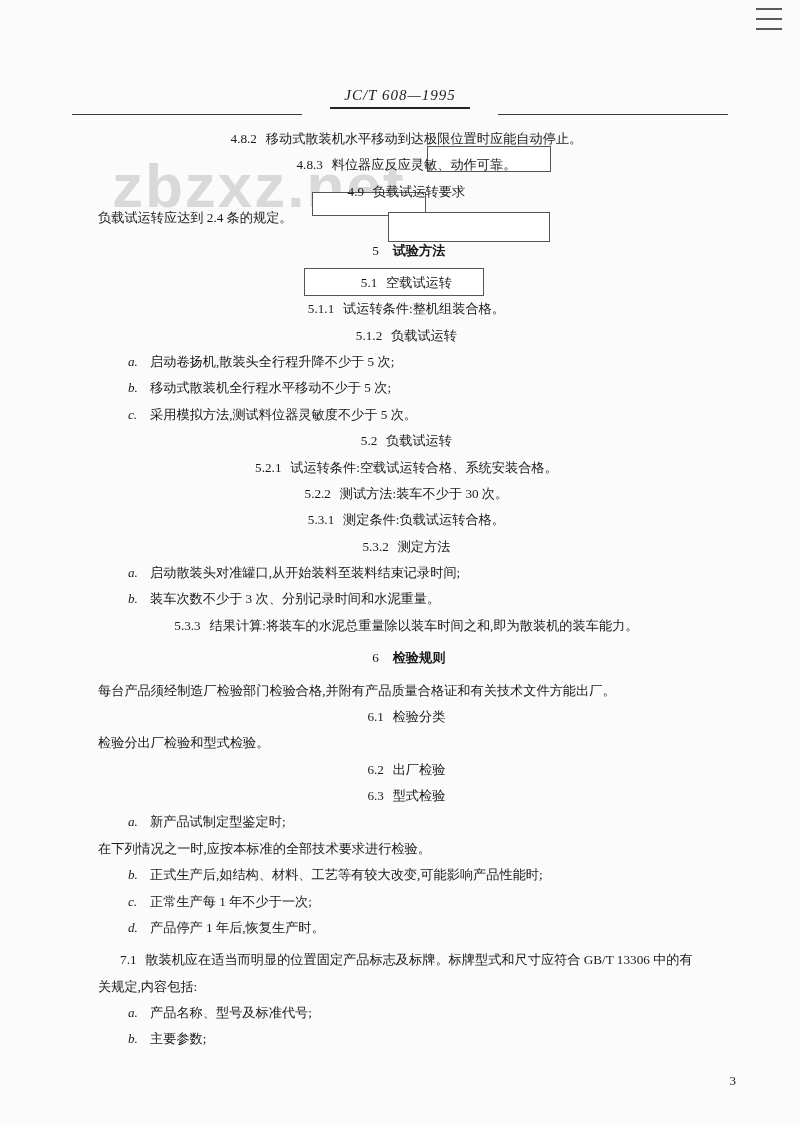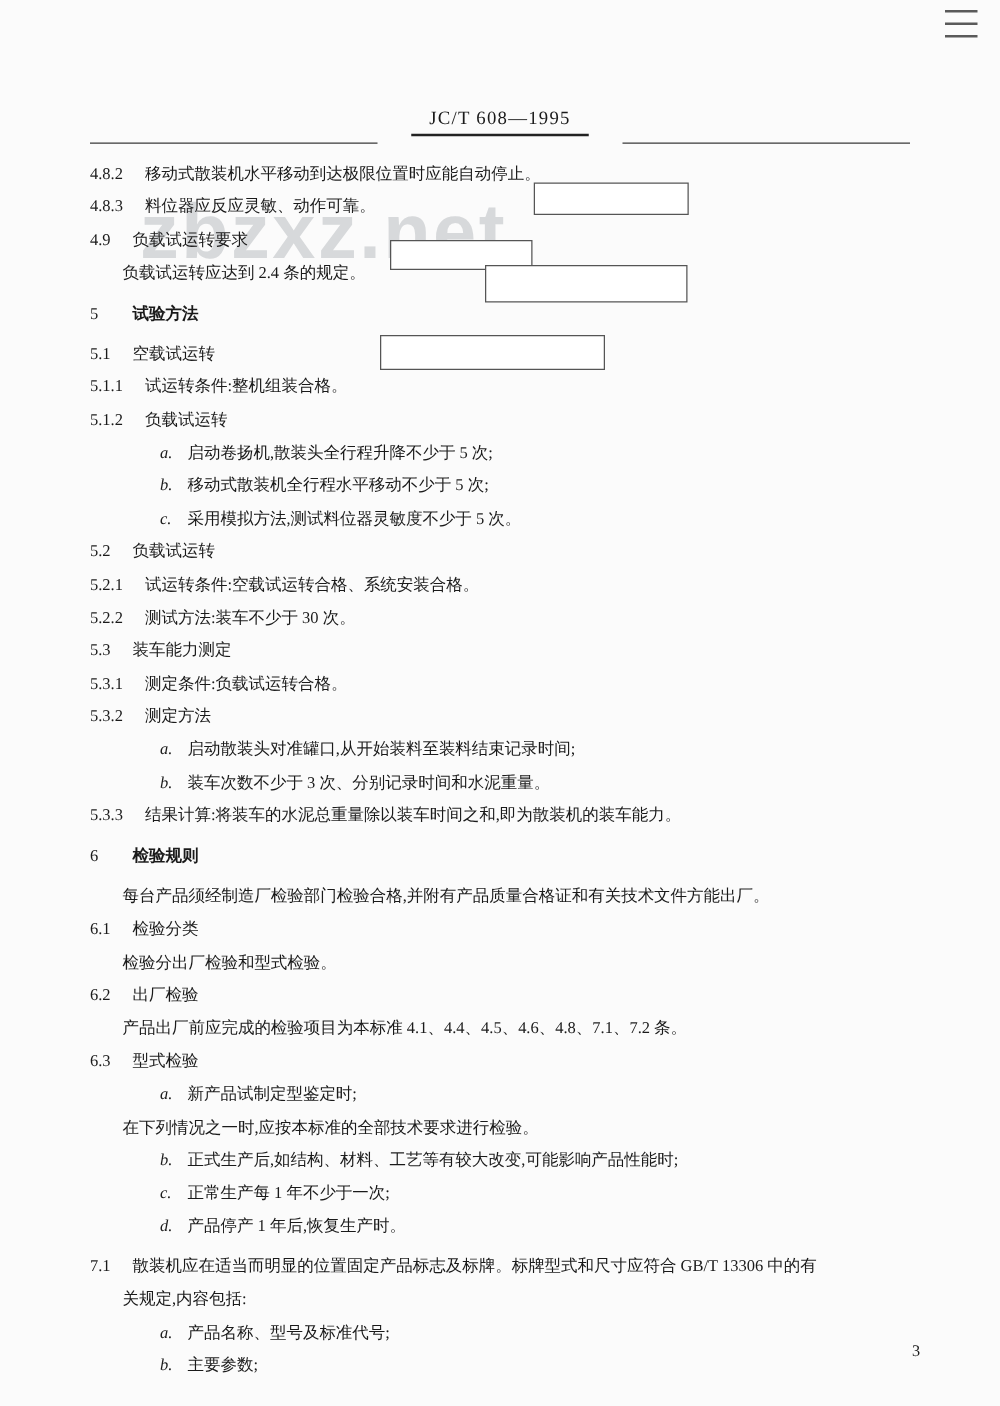--- a/index.html
+++ b/index.html
@@ -41,20 +41,21 @@
   .corner-mark i:nth-child(2) { width: 26px; }
   .corner-mark i:nth-child(3) { width: 26px; }
 
   
   .header {
     position: absolute;
     top: 86px;
     left: 72px;
     width: 656px;
     text-align: center;
+    font-style: italic;
   }
   .header-title {
     display: inline-block;
     font-family: "Liberation Serif", serif;
     font-size: 15px;
     letter-spacing: 1px;
     border-bottom: 2px solid #222;
     padding: 0 14px 3px 14px;
   }
   .header-rule {
@@ -97,21 +98,21 @@
     width: 660px;
     font-size: 13.2px;
     line-height: 1.62;
   }
   .line {
     position: relative;
     white-space: nowrap;
     margin: 0;
     padding: 0;
   }
-  .ind-0  { margin-left: 0px; }
+  .ind-0  { margin-left: 0px; text-align: center; }
   .ind-1  { margin-left: 26px; }
   .ind-3  { margin-left: 56px; }
   .gap-s  { margin-top: 5px; }
   .gap-m  { margin-top: 11px; }
   .num {
     display: inline-block;
     min-width: 34px;
   }
   .num.wide { min-width: 44px; }
   .num.lettered { min-width: 22px; font-style: italic; }
@@ -167,32 +168,30 @@
       <div class="line ind-0 gap-m"><span class="num">5</span><span class="sec-title">试验方法</span></div>
       <div class="line ind-0 gap-m"><span class="num">5.1</span><span>空载试运转</span></div>
       <div class="line ind-0 gap-s"><span class="num wide">5.1.1</span><span>试运转条件:整机组装合格。</span></div>
       <div class="line ind-0 gap-s"><span class="num wide">5.1.2</span><span>负载试运转</span></div>
       <div class="line ind-3 gap-s"><span class="num lettered">a.</span><span>启动卷扬机,散装头全行程升降不少于 5 次;</span></div>
       <div class="line ind-3 gap-s"><span class="num lettered">b.</span><span>移动式散装机全行程水平移动不少于 5 次;</span></div>
       <div class="line ind-3 gap-s"><span class="num lettered">c.</span><span>采用模拟方法,测试料位器灵敏度不少于 5 次。</span></div>
       <div class="line ind-0 gap-s"><span class="num">5.2</span><span>负载试运转</span></div>
       <div class="line ind-0 gap-s"><span class="num wide">5.2.1</span><span>试运转条件:空载试运转合格、系统安装合格。</span></div>
       <div class="line ind-0 gap-s"><span class="num wide">5.2.2</span><span>测试方法:装车不少于 30 次。</span></div>
-      <div class="line ind-0 gap-s"><span class="num">5.3</span><span>装车能力测定</span></div>
       <div class="line ind-0 gap-s"><span class="num wide">5.3.1</span><span>测定条件:负载试运转合格。</span></div>
       <div class="line ind-0 gap-s"><span class="num wide">5.3.2</span><span>测定方法</span></div>
       <div class="line ind-3 gap-s"><span class="num lettered">a.</span><span>启动散装头对准罐口,从开始装料至装料结束记录时间;</span></div>
       <div class="line ind-3 gap-s"><span class="num lettered">b.</span><span>装车次数不少于 3 次、分别记录时间和水泥重量。</span></div>
       <div class="line ind-0 gap-s"><span class="num wide">5.3.3</span><span>结果计算:将装车的水泥总重量除以装车时间之和,即为散装机的装车能力。</span></div>
       <div class="line ind-0 gap-m"><span class="num">6</span><span class="sec-title">检验规则</span></div>
       <div class="line ind-1 gap-m"><span>每台产品须经制造厂检验部门检验合格,并附有产品质量合格证和有关技术文件方能出厂。</span></div>
       <div class="line ind-0 gap-s"><span class="num">6.1</span><span>检验分类</span></div>
       <div class="line ind-1 gap-s"><span>检验分出厂检验和型式检验。</span></div>
       <div class="line ind-0 gap-s"><span class="num">6.2</span><span>出厂检验</span></div>
-      <div class="line ind-1 gap-s"><span>产品出厂前应完成的检验项目为本标准 4.1、4.4、4.5、4.6、4.8、7.1、7.2 条。</span></div>
       <div class="line ind-0 gap-s"><span class="num">6.3</span><span>型式检验</span></div>
       <div class="line ind-3 gap-s"><span class="num lettered">a.</span><span>新产品试制定型鉴定时;</span></div>
       <div class="line ind-1 gap-s"><span>在下列情况之一时,应按本标准的全部技术要求进行检验。</span></div>
       <div class="line ind-3 gap-s"><span class="num lettered">b.</span><span>正式生产后,如结构、材料、工艺等有较大改变,可能影响产品性能时;</span></div>
       <div class="line ind-3 gap-s"><span class="num lettered">c.</span><span>正常生产每 1 年不少于一次;</span></div>
       <div class="line ind-3 gap-s"><span class="num lettered">d.</span><span>产品停产 1 年后,恢复生产时。</span></div>
       <div class="line ind-0 gap-m"><span class="num">7.1</span><span>散装机应在适当而明显的位置固定产品标志及标牌。标牌型式和尺寸应符合 GB/T 13306 中的有</span></div>
       <div class="line ind-1 gap-s"><span>关规定,内容包括:</span></div>
       <div class="line ind-3 gap-s"><span class="num lettered">a.</span><span>产品名称、型号及标准代号;</span></div>
       <div class="line ind-3 gap-s"><span class="num lettered">b.</span><span>主要参数;</span></div>

